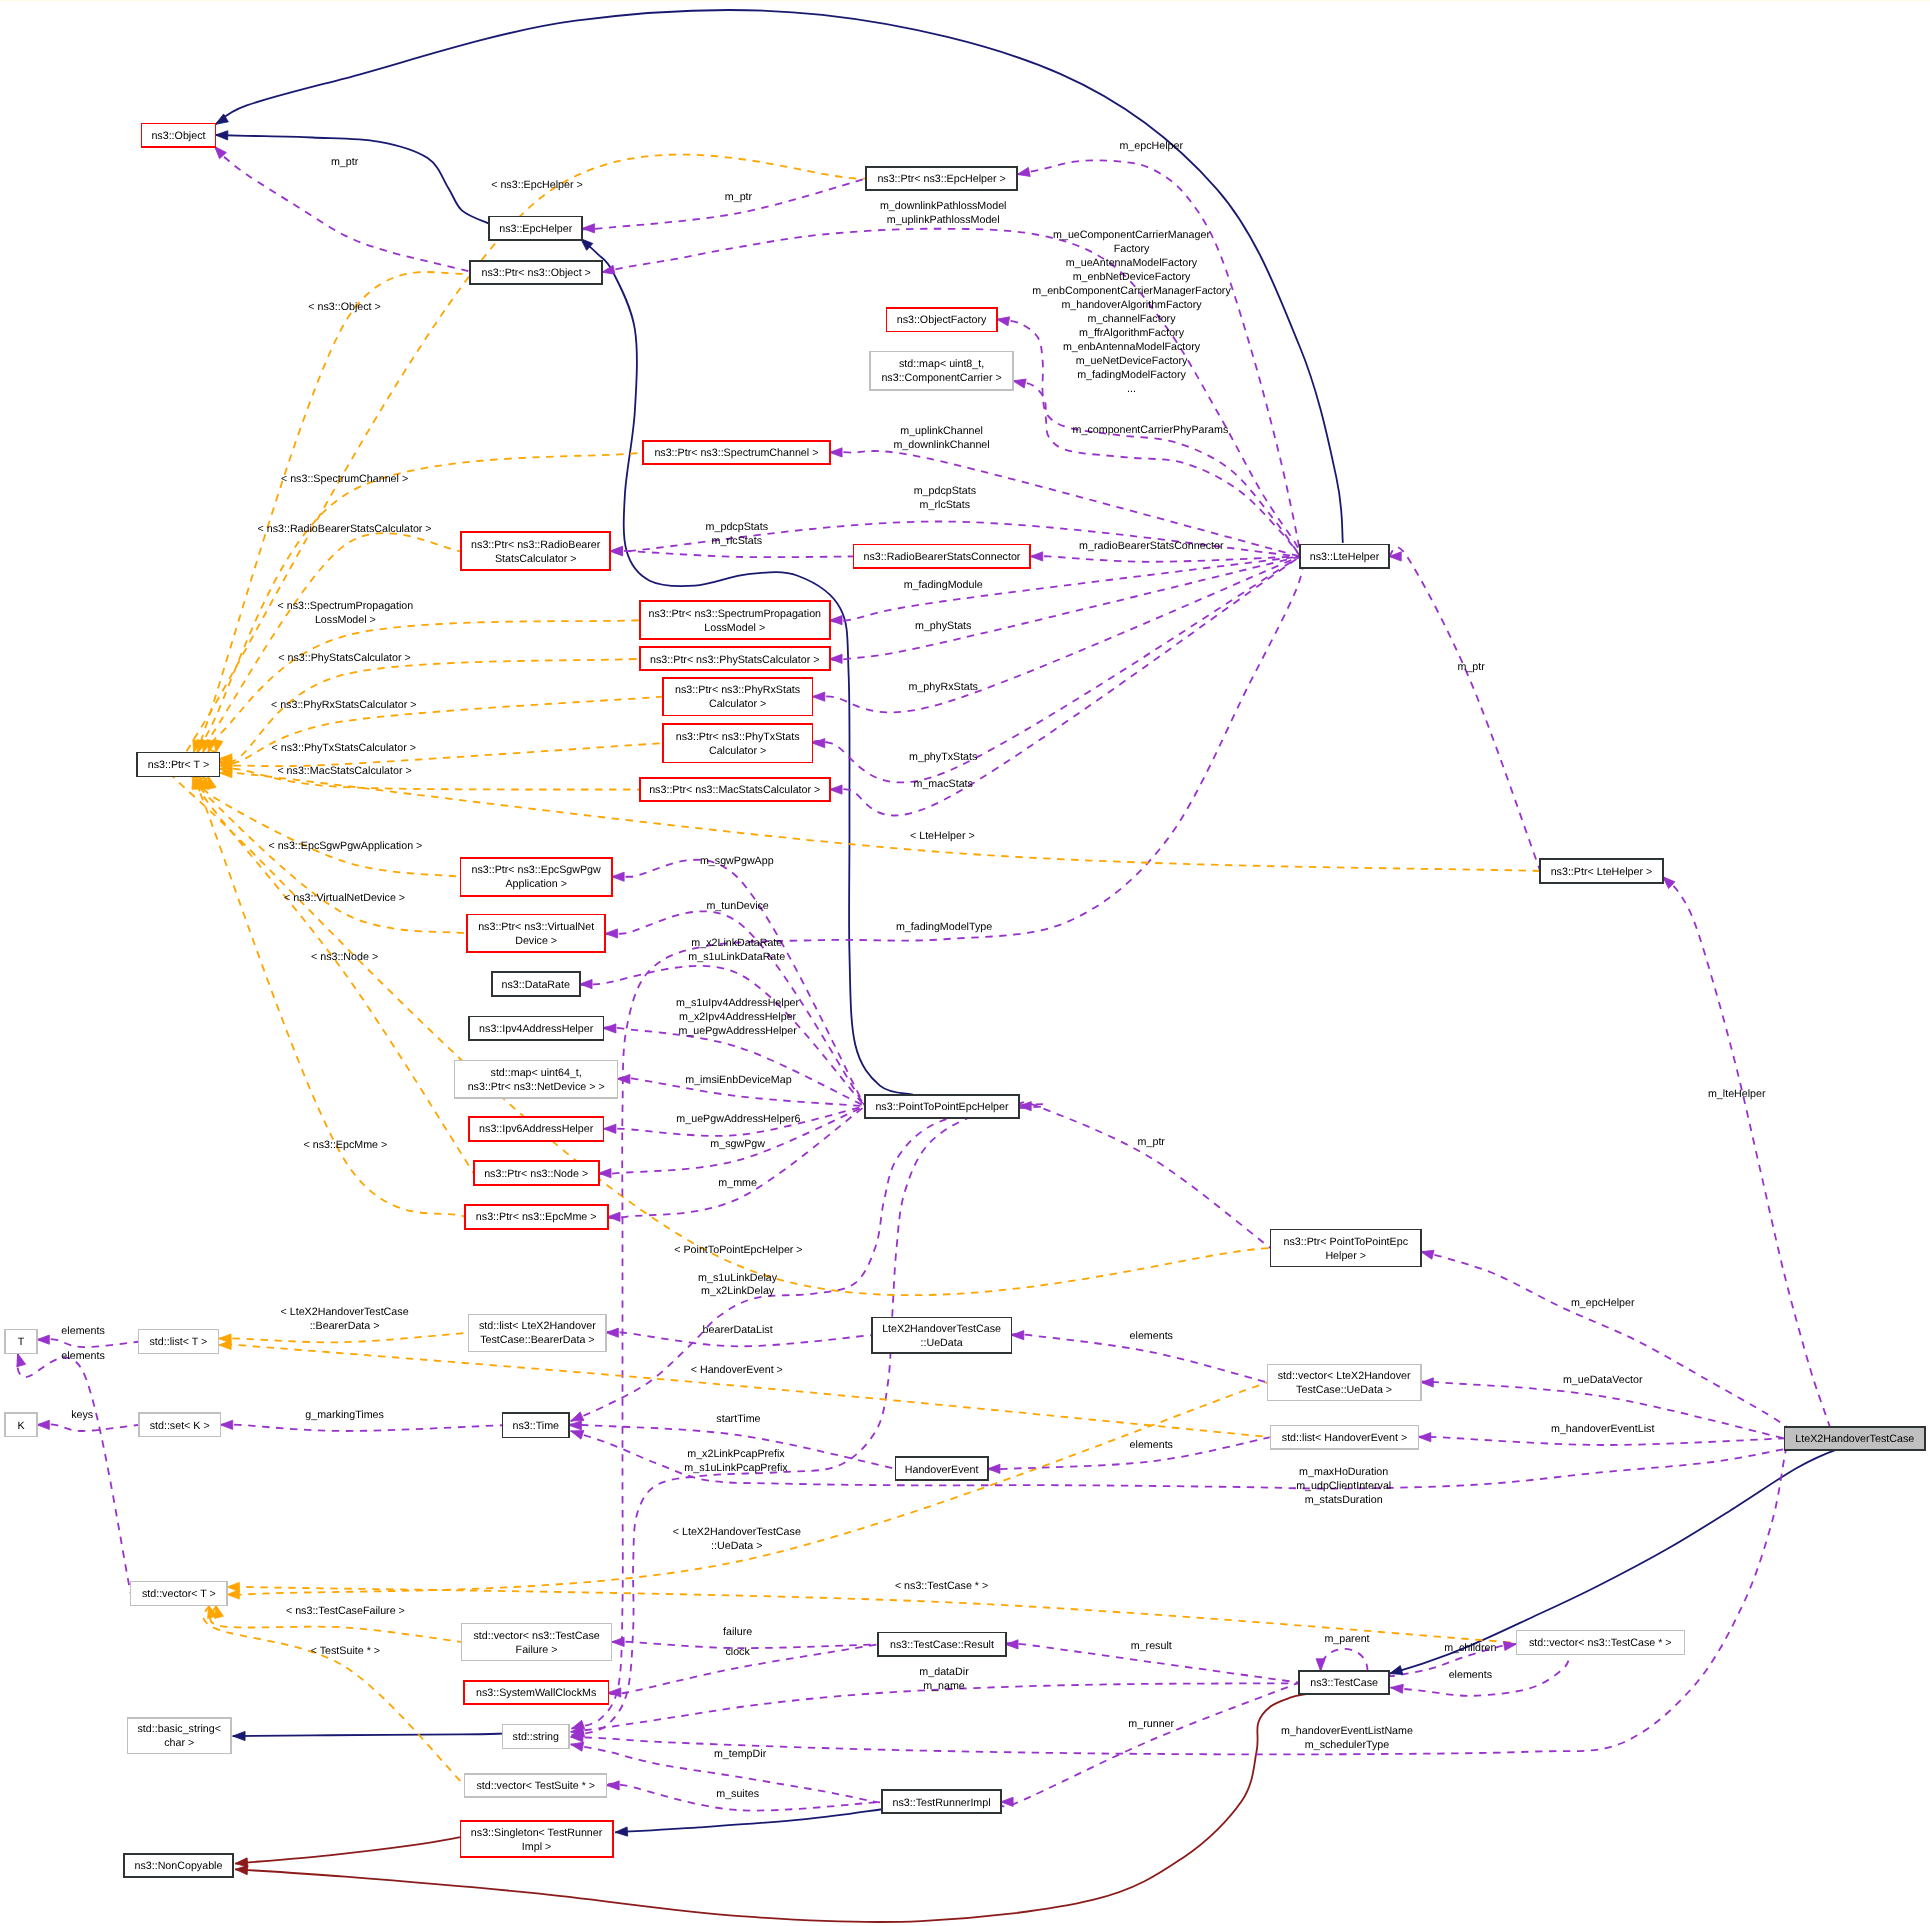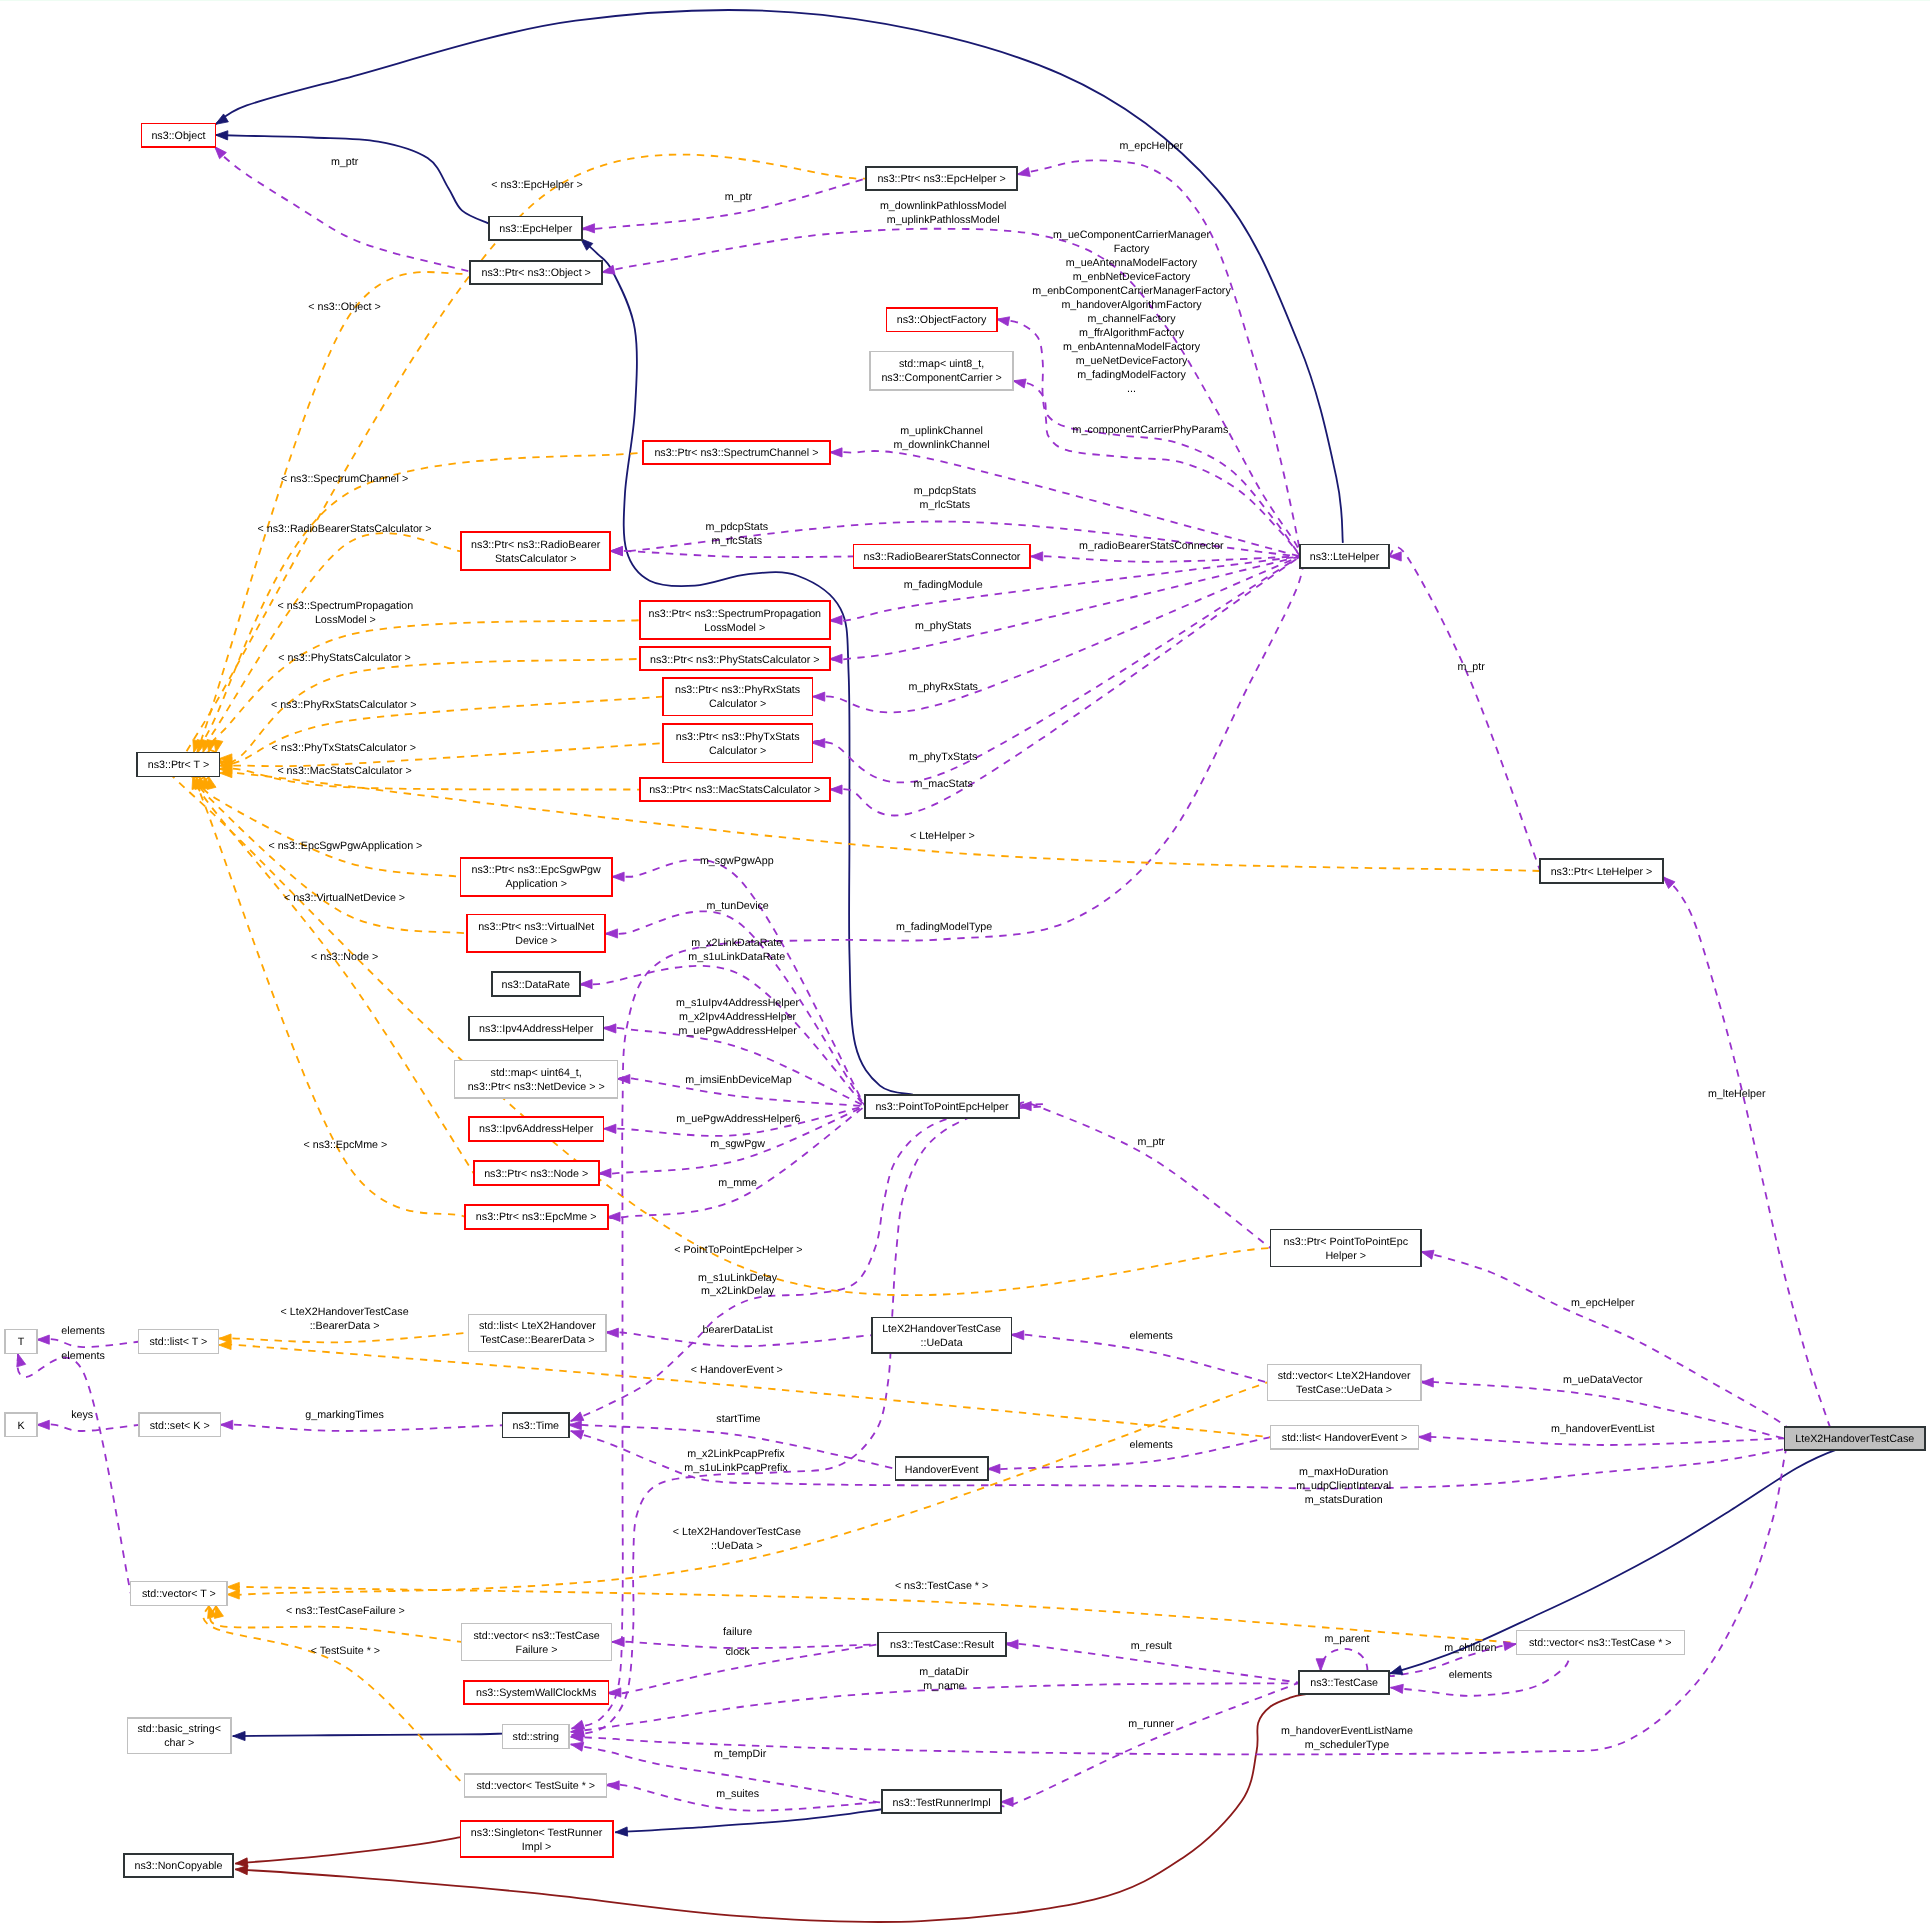--- a/index.html
+++ b/index.html
@@ -1,18 +1,18 @@
 <!DOCTYPE html>
 <html style="font-size:13px"><head>
 <meta charset="utf-8">
 <title>LteX2HandoverTestCase collaboration graph</title>
 <style>
   html,body{margin:0;padding:0;background:#fff;}
   body{font-family:"Liberation Sans",sans-serif;-webkit-font-smoothing:antialiased;text-rendering:geometricPrecision;}
-  #graph-root{position:relative;width:1930px;height:1927px;background:#86efac;overflow:hidden;}
+  #graph-root{position:relative;width:1930px;height:1927px;background:#fde047;overflow:hidden;}
   svg#collab-graph{display:block;}
   .node-label,.edge-label{font-family:"Liberation Sans",sans-serif;font-size:13px;fill:#000000;}
   .node-box{shape-rendering:crispEdges;}
 </style>
 </head>
 <body>
 
 <div id="graph-root">
   <svg id="collab-graph" xmlns="http://www.w3.org/2000/svg" width="1930" height="1927" viewBox="0 0 2347 2343">
     <rect id="graph-bg" x="0" y="0" width="2347" height="2343" fill="#ffffff"></rect>

